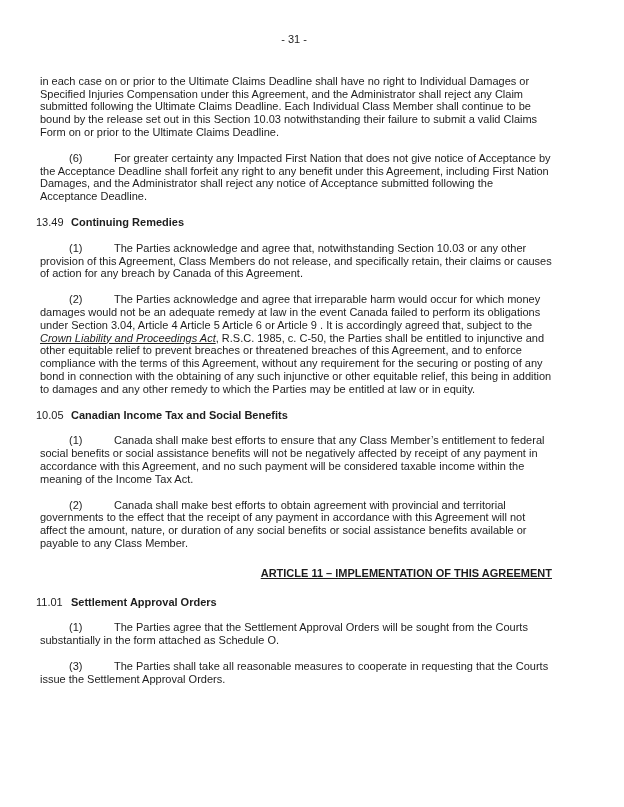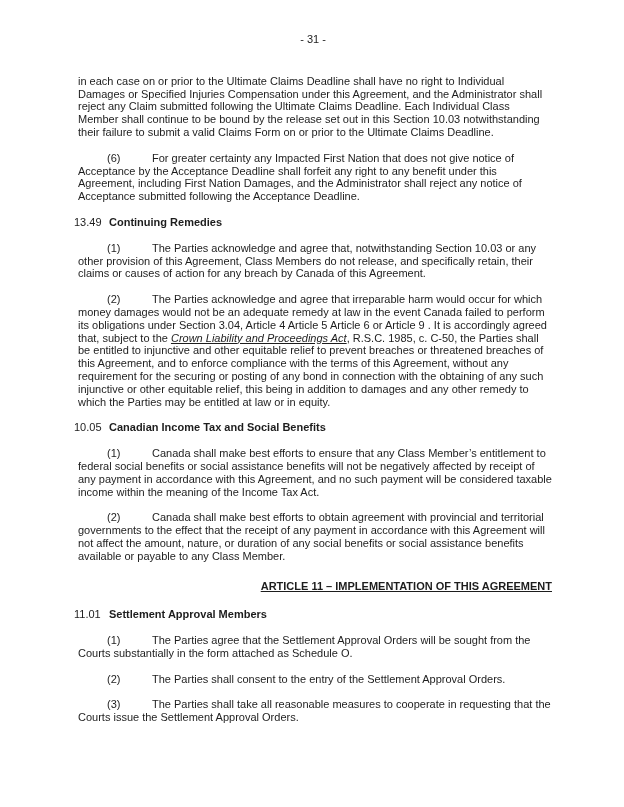--- a/index.html
+++ b/index.html
@@ -6,21 +6,21 @@
     margin: 0;
     padding: 0;
     background: #ffffff;
   }
   .page {
     position: relative;
     width: 624px;
     height: 807px;
     box-sizing: border-box;
     background: #ffffff;
-    padding: 33px 72px 0 74px;
+    padding: 33px 72px 0 36px;
     font-family: "Liberation Sans", "DejaVu Sans", sans-serif;
     font-size: 11px;
     line-height: 12.8px;
     color: #1d1d1d;
     overflow: hidden;
     text-align: left;
   }
   .page-number {
     text-align: center;
     margin: 0 0 29px 0;
@@ -80,21 +80,20 @@
   <p class="body-para hang"><span class="pnum">(2)</span><span>The Parties acknowledge and agree that irreparable harm would occur for which money damages would not be an adequate remedy at law in the event Canada failed to perform its obligations under Section 3.04, Article 4 Article 5 Article 6 or Article 9 . It is accordingly agreed that, subject to the </span><em class="statute">Crown Liability and Proceedings Act</em><span>, R.S.C. 1985, c. C-50, the Parties shall be entitled to injunctive and other equitable relief to prevent breaches or threatened breaches of this Agreement, and to enforce compliance with the terms of this Agreement, without any requirement for the securing or posting of any bond in connection with the obtaining of any such injunctive or other equitable relief, this being in addition to damages and any other remedy to which the Parties may be entitled at law or in equity.</span></p>
 
   <h2 class="sec-h"><span class="sec-num">10.05</span><span class="sec-title">Canadian Income Tax and Social Benefits</span></h2>
 
   <p class="body-para hang"><span class="pnum">(1)</span><span>Canada shall make best efforts to ensure that any Class Member’s entitlement to federal social benefits or social assistance benefits will not be negatively affected by receipt of any payment in accordance with this Agreement, and no such payment will be considered taxable income within the meaning of the Income Tax Act.</span></p>
 
   <p class="body-para hang"><span class="pnum">(2)</span><span>Canada shall make best efforts to obtain agreement with provincial and territorial governments to the effect that the receipt of any payment in accordance with this Agreement will not affect the amount, nature, or duration of any social benefits or social assistance benefits available or payable to any Class Member.</span></p>
 
   <h2 class="article-h">ARTICLE 11 – IMPLEMENTATION OF THIS AGREEMENT</h2>
 
-  <h2 class="sec-h"><span class="sec-num">11.01</span><span class="sec-title">Settlement Approval Members</span></h2>
+  <h2 class="sec-h"><span class="sec-num">11.01</span><span class="sec-title">Settlement Approval Orders</span></h2>
 
   <p class="body-para hang"><span class="pnum">(1)</span><span>The Parties agree that the Settlement Approval Orders will be sought from the Courts substantially in the form attached as Schedule O.</span></p>
 
-  <p class="body-para hang"><span class="pnum">(2)</span><span>The Parties shall consent to the entry of the Settlement Approval Orders.</span></p>
 
   <p class="body-para hang"><span class="pnum">(3)</span><span>The Parties shall take all reasonable measures to cooperate in requesting that the Courts issue the Settlement Approval Orders.</span></p>
 
 </div>
 
 </body></html>

